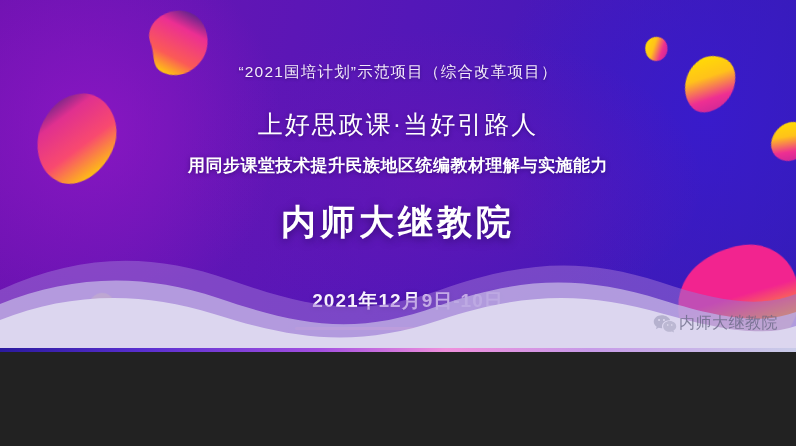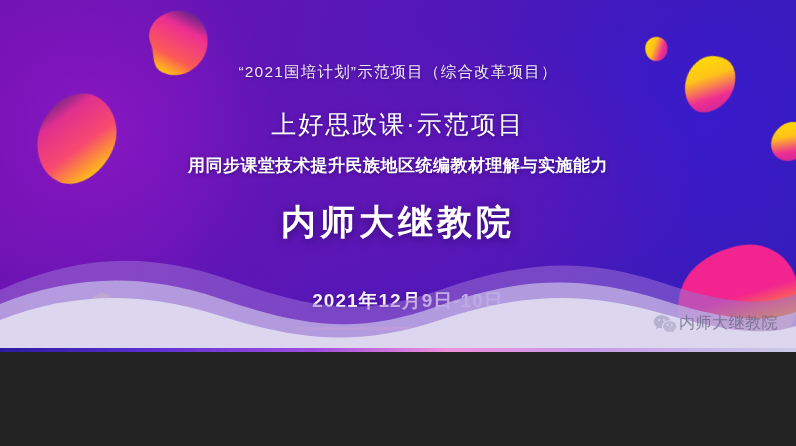--- a/index.html
+++ b/index.html
@@ -234,21 +234,21 @@
   </div>
 
   <div class="blob b-right">
     <svg viewBox="0 0 100 100" preserveAspectRatio="none">
       <path d="M52,2 C82,-2 100,22 98,48 C96,78 70,98 44,96 C16,94 -2,72 2,46 C6,20 26,6 52,2 Z" fill="url(#gradBlobD)"></path>
     </svg>
   </div>
 
   <div class="content">
     <div class="eyebrow">“2021国培计划”示范项目（综合改革项目）</div>
-    <div class="line-a">上好思政课·示范项目</div>
+    <div class="line-a">上好思政课·当好引路人</div>
     <div class="line-b">用同步课堂技术提升民族地区统编教材理解与实施能力</div>
     <div class="headline">内师大继教院</div>
     <div class="date">2021年12月9日-10日</div>
     <div class="rule"></div>
   </div>
 
   <div class="waves">
     <svg viewBox="0 0 796 120" preserveAspectRatio="none">
       <path d="M0,58 C80,22 150,20 230,48 C310,76 360,86 440,58 C520,30 580,24 660,50 C720,70 760,76 796,62 L796,120 L0,120 Z" fill="#9a6fd4" opacity="0.55"></path>
       <path d="M0,72 C70,44 140,40 218,66 C300,94 356,104 438,74 C516,46 580,42 662,68 C726,88 764,92 796,80 L796,120 L0,120 Z" fill="#bca9e2" opacity="0.85"></path>

